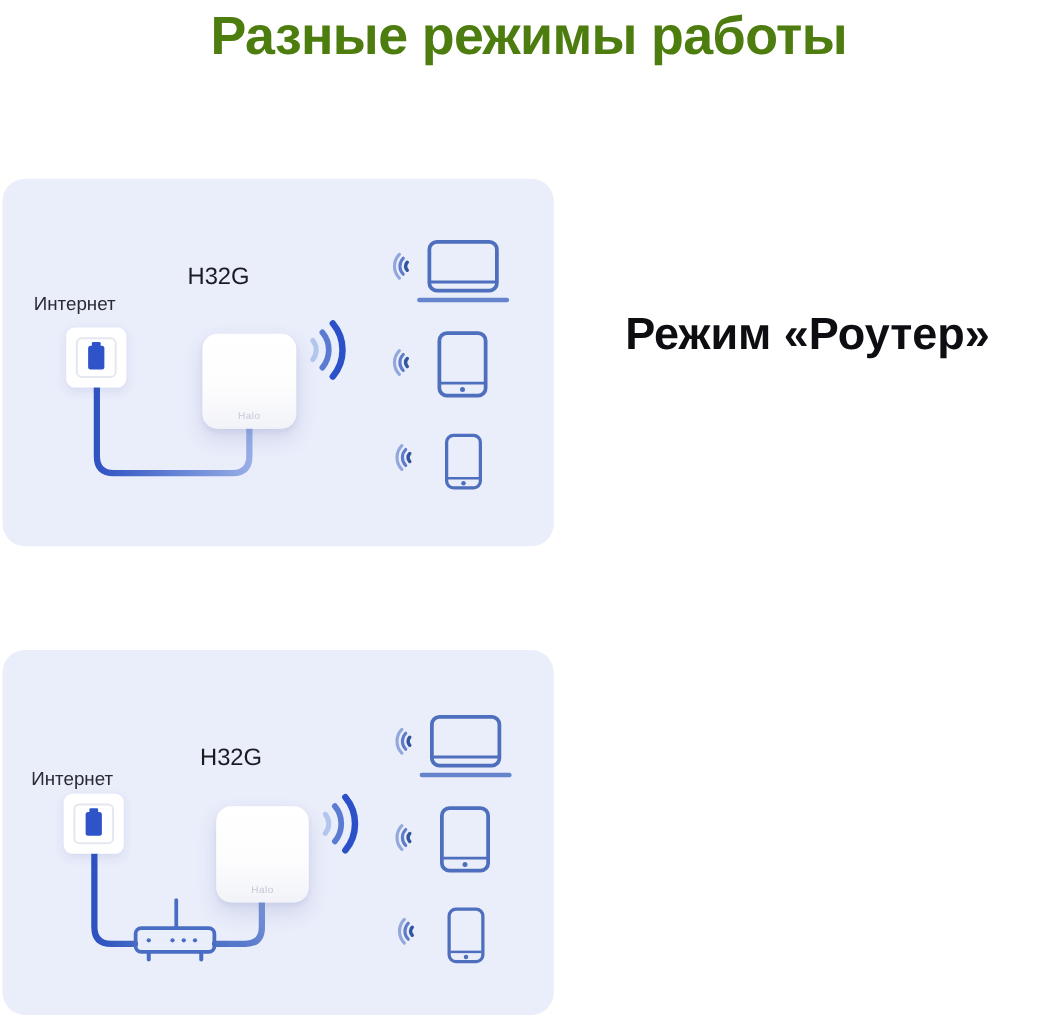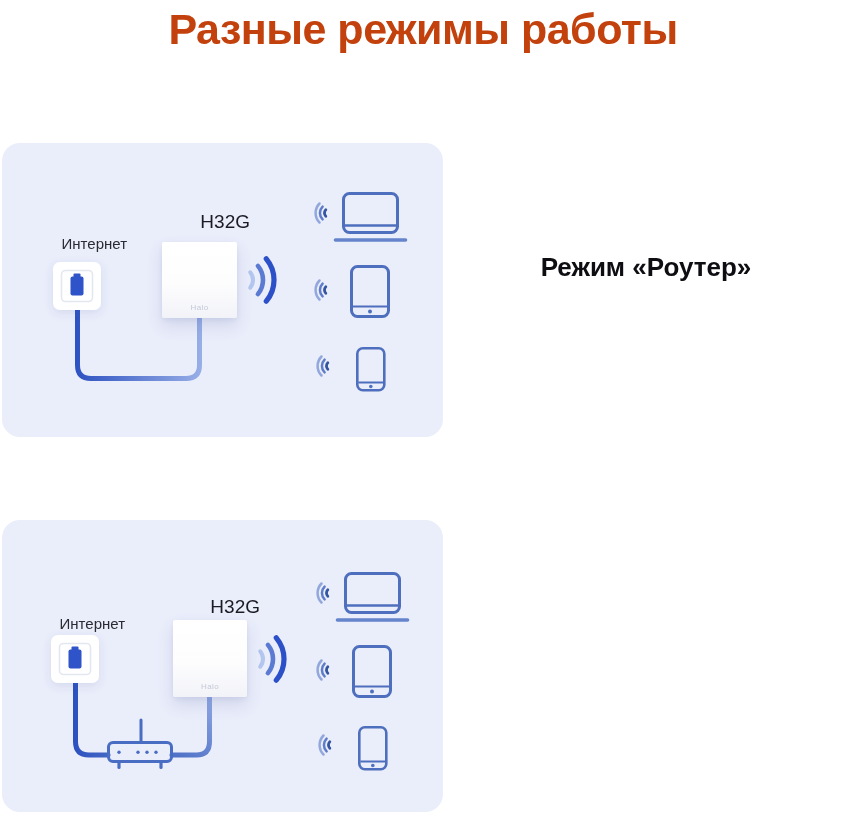--- a/index.html
+++ b/index.html
@@ -2,45 +2,46 @@
 <html><head>
 <meta charset="utf-8">
 <style>
   html,body{margin:0;padding:0;}
   body{
     width:846px;height:820px;position:relative;background:#ffffff;
     font-family:"Liberation Sans", sans-serif;overflow:hidden;
   }
   .page-title{
     position:absolute;top:0;left:0;width:846px;margin:0;padding-top:2px;
-    text-align:center;font-size:43px;line-height:54px;font-weight:700;color:#c2410c;
+    text-align:center;font-size:43px;line-height:54px;font-weight:700;color:#4d7c0f;
     letter-spacing:-0.5px;
   }
   .panel{
     position:absolute;left:2px;width:441px;background:#EAEDFA;border-radius:18px;
   }
   .panel-top{top:143px;height:294px;}
   .panel-bottom{top:520px;height:292px;}
   .panel svg.diagram{position:absolute;left:0;top:0;}
-  .lbl{position:absolute;text-align:right;color:#2A2A33;}
+  .lbl{position:absolute;text-align:left;color:#2A2A33;}
   .internet-lbl{width:100px;font-size:15px;line-height:17px;}
   .h32g-lbl{width:100px;font-size:19px;line-height:21px;color:#1B1B24;}
   .h32g-device{
-    position:absolute;border-radius:2px;
+    position:absolute;border-radius:12px;
     background:linear-gradient(180deg,#ffffff 0%,#fdfdfe 55%,#f2f3f8 100%);
     box-shadow:0 8px 16px rgba(76,94,160,0.16), 0 2px 4px rgba(76,94,160,0.08);
+    margin-top:25px;
   }
   .h32g-device .halo{
     position:absolute;bottom:6px;left:0;width:100%;text-align:center;
     font-size:8px;letter-spacing:0.4px;color:#c5c9d8;
   }
   .caption{position:absolute;left:446px;width:400px;text-align:center;color:#101015;}
   .caption-top{top:250px;}
   .caption-bottom{top:614px;}
-  .caption h2{margin:0;font-size:26px;line-height:34px;font-weight:700;color:#0d0d12;}
+  .caption h2{margin:0;font-size:36px;line-height:34px;font-weight:700;color:#0d0d12;}
   .caption p{margin:9px auto 0;font-size:21.5px;line-height:30px;font-weight:400;color:#16161c;}
   .caption-bottom p{width:310px;}
   .defs-svg{position:absolute;width:0;height:0;overflow:hidden;}
 </style>
 </head>
 <body>
 
 <svg class="defs-svg" aria-hidden="true">
   <defs>
     <filter id="soft" x="-40%" y="-40%" width="180%" height="200%">

